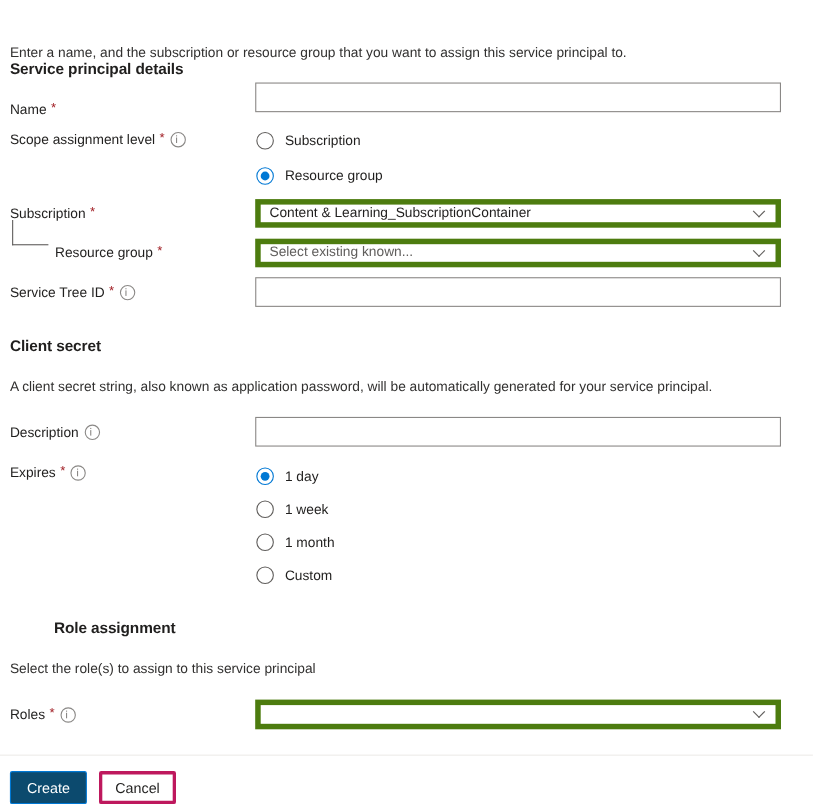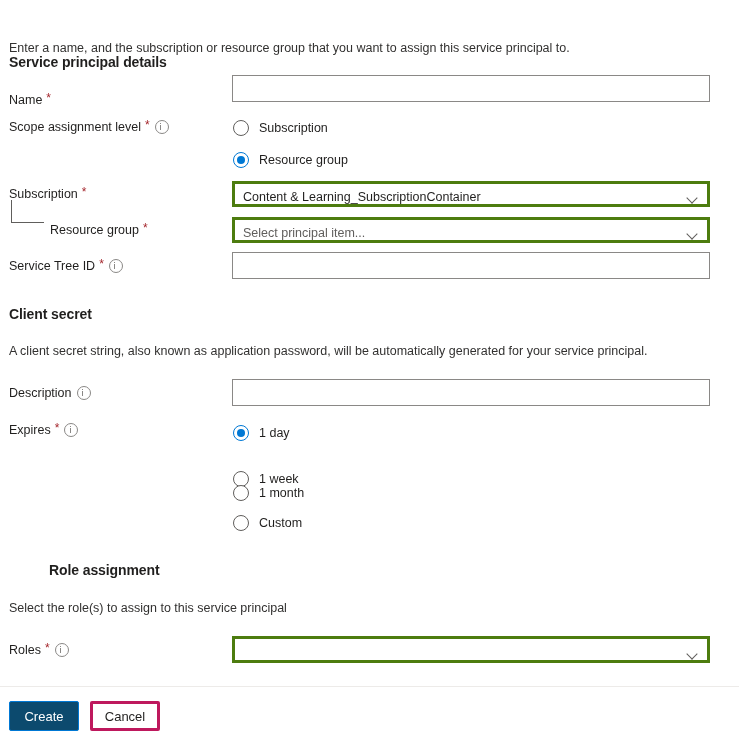--- a/index.html
+++ b/index.html
@@ -114,24 +114,24 @@
     outline: none;
     border-radius: 0;
   }
   .text-input::placeholder {
     color: #605e5c;
   }
 
   .combo {
     position: absolute;
     box-sizing: border-box;
-    border: 3px solid #4d7c0f;
+    border: 5px solid #4d7c0f;
     background: #ffffff;
     display: flex;
-    align-items: flex-end;
+    align-items: flex-start;
     padding: 0 8px;
     cursor: pointer;
   }
   .combo .combo-value {
     font-size: 12.5px;
     color: #201f1e;
     white-space: nowrap;
     overflow: hidden;
     text-overflow: ellipsis;
     flex: 1 1 auto;
@@ -271,21 +271,21 @@
     <span class="chevron"></span>
   </div>
 
   <div class="tree-connector" style="top:200px; left:11px; width:32px; height:22px;"></div>
 
   <div class="field-label indented" style="top:222px;">
     <span>Resource group</span>
     <span class="req">*</span>
   </div>
   <div class="combo" style="top:217px; left:232px; width:478px; height:26px;">
-    <span class="combo-value placeholder">Select principal item...</span>
+    <span class="combo-value placeholder">Select existing known...</span>
     <span class="chevron"></span>
   </div>
 
   <div class="field-label" style="top:258px;">
     <span>Service Tree ID</span>
     <span class="req">*</span>
     <span class="info-icon"></span>
   </div>
   <input class="text-input" type="text" style="top: 252px; left: 232px; width: 478px; height: 27px;" value="">
 
@@ -302,21 +302,21 @@
   <div class="field-label" style="top:422px;text-align:center;">
     <span>Expires</span>
     <span class="req">*</span>
     <span class="info-icon"></span>
   </div>
 
   <div class="radio-row selected" style="top:425px;">
     <span class="radio-mark"></span>
     <span class="radio-label">1 day</span>
   </div>
-  <div class="radio-row" style="top:471px;">
+  <div class="radio-row" style="top:455px;">
     <span class="radio-mark"></span>
     <span class="radio-label">1 week</span>
   </div>
   <div class="radio-row" style="top:485px;">
     <span class="radio-mark"></span>
     <span class="radio-label">1 month</span>
   </div>
   <div class="radio-row" style="top:515px;">
     <span class="radio-mark"></span>
     <span class="radio-label">Custom</span>

